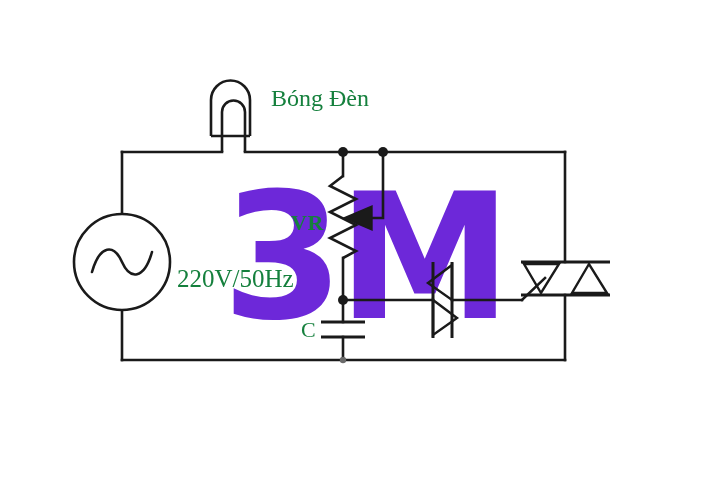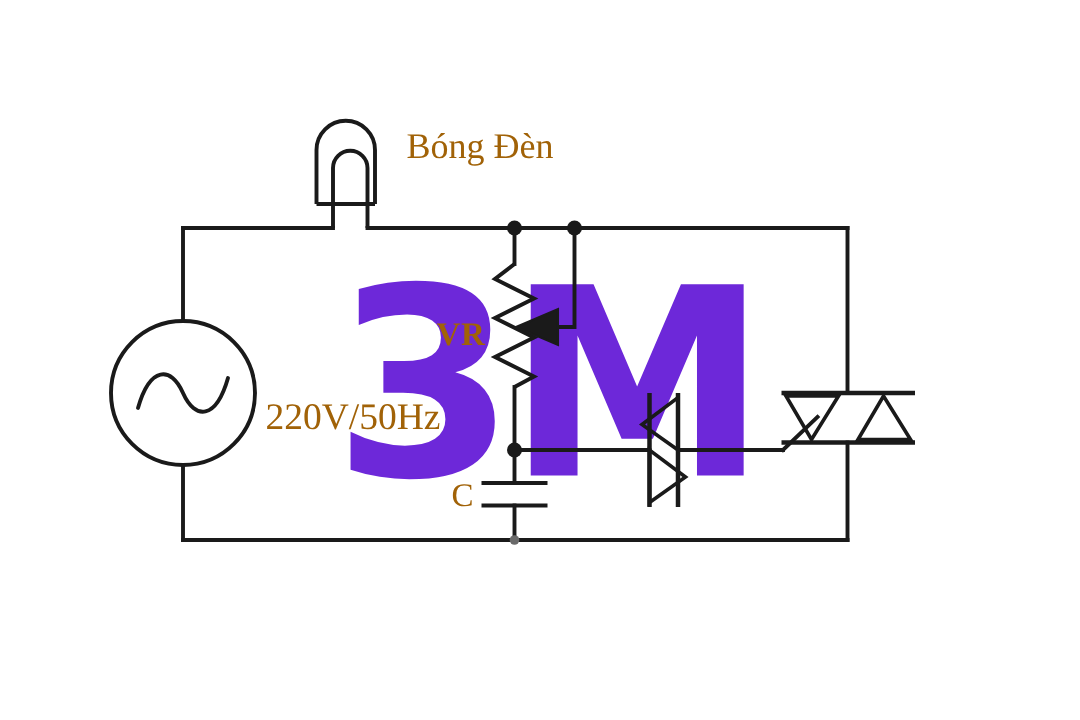--- a/index.html
+++ b/index.html
@@ -21,21 +21,21 @@
   #schematic {
     position: absolute;
     left: 0;
     top: 0;
     width: 720px;
     height: 480px;
   }
   .label {
     position: absolute;
     font-family: "Liberation Serif", serif;
-    color: #a16207;
+    color: #15803d;
     white-space: nowrap;
     line-height: 1;
   }
   #lamp-label {
     left: 271px;
     top: 86px;
     font-size: 24px;
   }
   #source-label {
     left: 177px;

